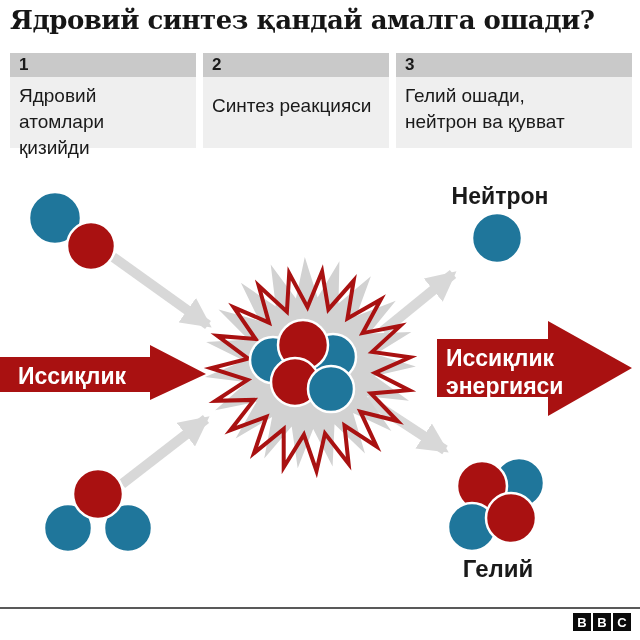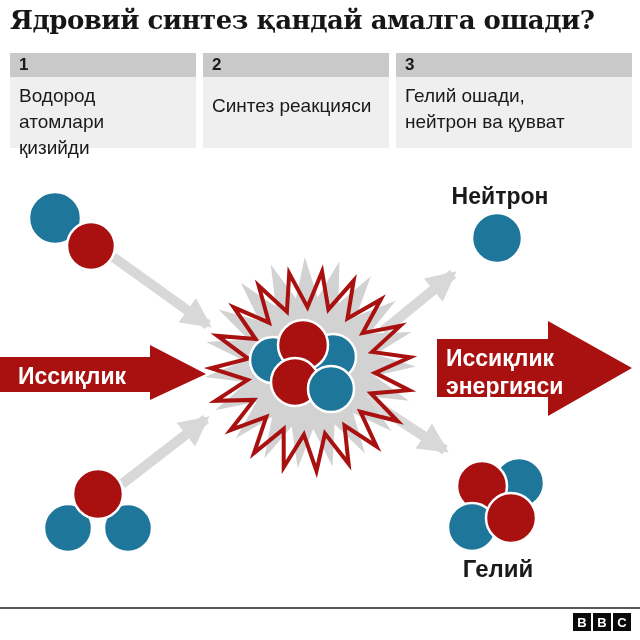--- a/index.html
+++ b/index.html
@@ -44,21 +44,21 @@
 </head>
 <body>
 
 <div class="canvas">
 
   <h1 class="title">Ядровий синтез қандай амалга ошади?</h1>
 
   <div class="step step-1">
     <div class="step-num">1</div>
     <div class="step-body">
-      <div class="step-text">Водород атомлари қизийди</div>
+      <div class="step-text">Ядровий атомлари қизийди</div>
     </div>
   </div>
   <div class="step step-2">
     <div class="step-num">2</div>
     <div class="step-body">
       <div class="step-text">Синтез реакцияси</div>
     </div>
   </div>
   <div class="step step-3">
     <div class="step-num">3</div>

